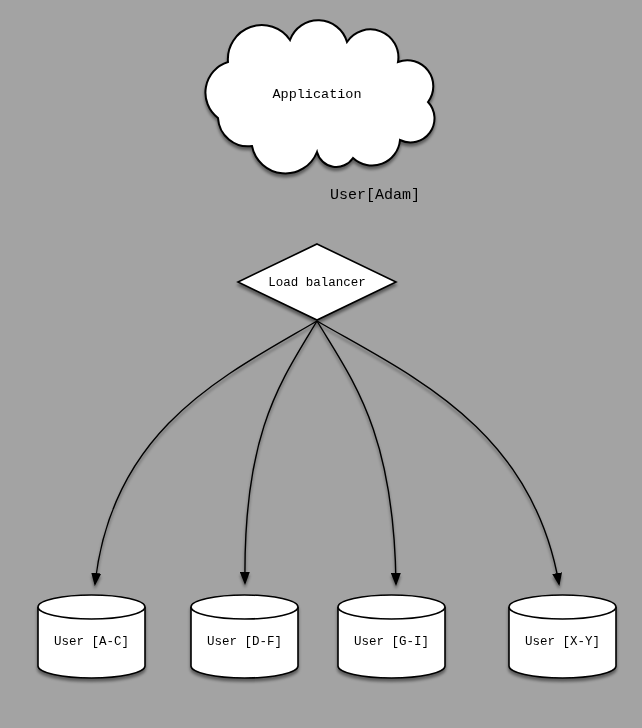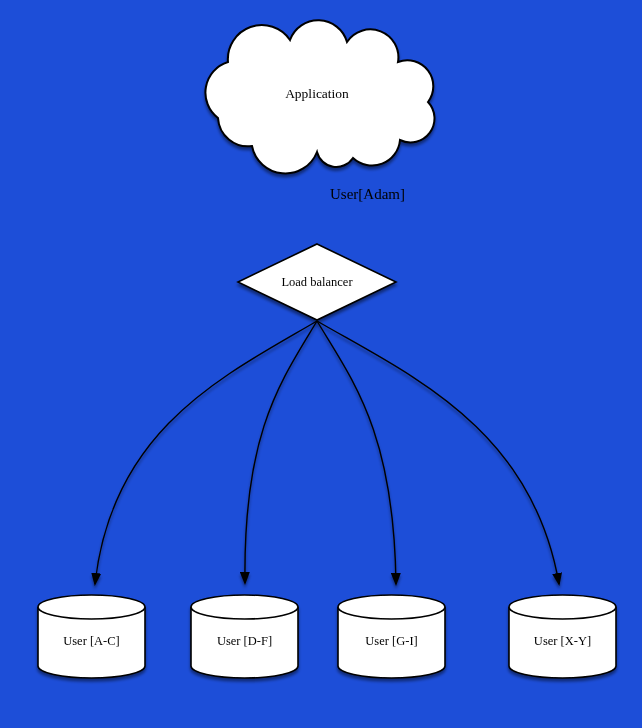--- a/index.html
+++ b/index.html
@@ -4,23 +4,23 @@
 <style>
   html, body {
     margin: 0;
     padding: 0;
     background: #ffffff;
   }
   .stage {
     position: relative;
     width: 642px;
     height: 728px;
-    background: #1d4ed8;
+    background: #a3a3a3;
     overflow: hidden;
-    font-family: Liberation Serif, serif;
+    font-family: Liberation Mono, monospace;
   }
   svg { display: block; }
   .shape {
     fill: #ffffff;
     stroke: #000000;
   }
   .cloud-outline   { stroke-width: 2; }
   .diamond-outline { stroke-width: 1.6; }
   .cyl-outline     { stroke-width: 1.6; }
   .connector {

